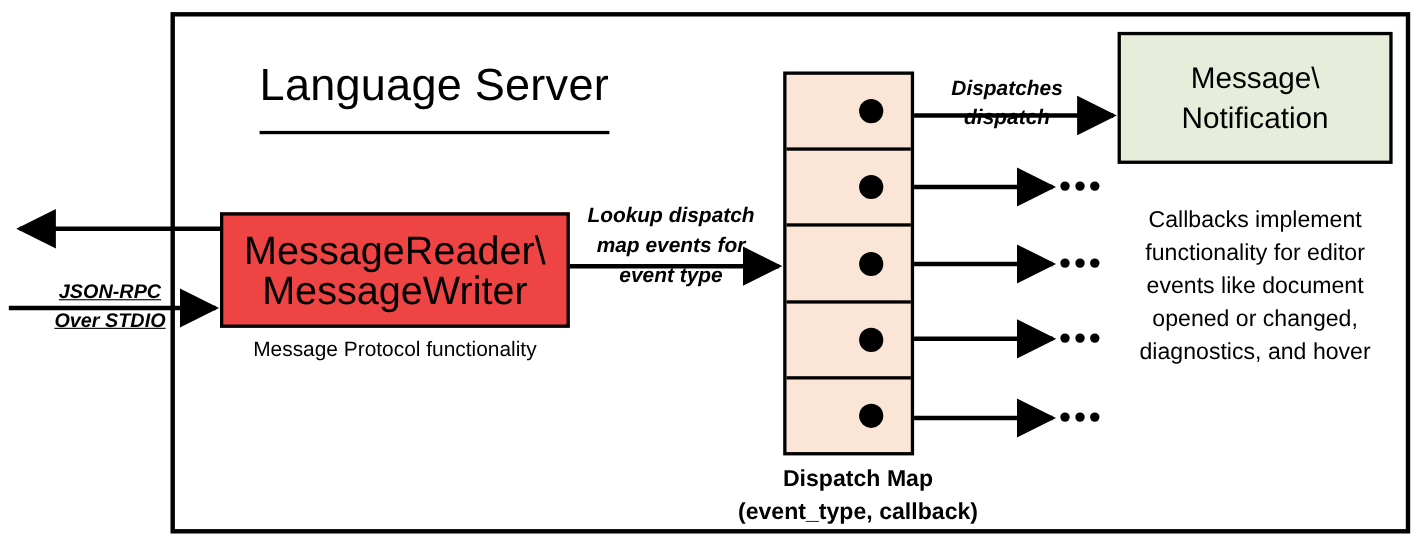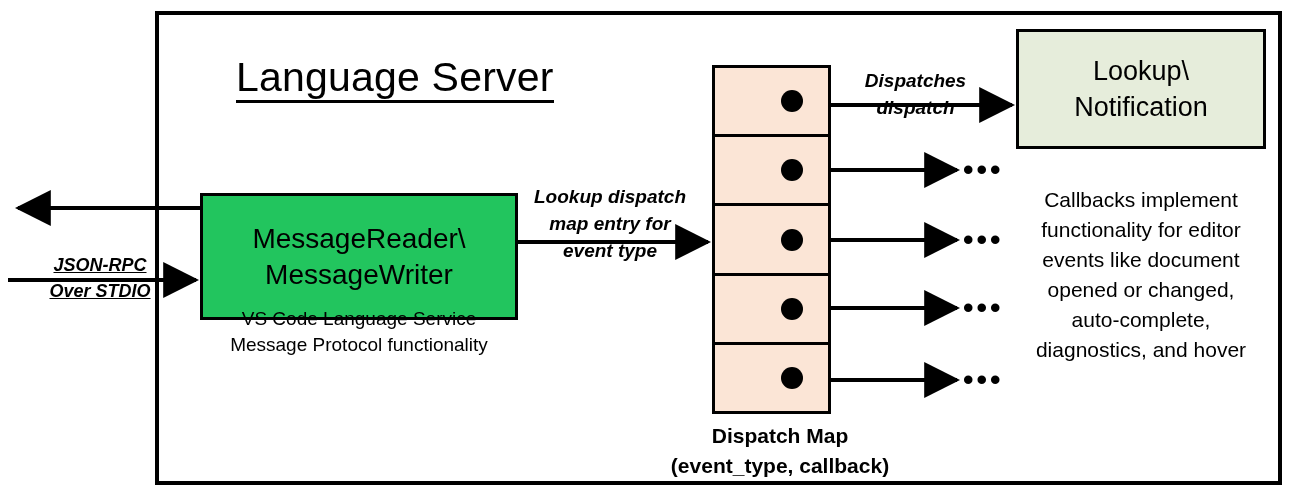--- a/index.html
+++ b/index.html
@@ -13,31 +13,31 @@
     border:4px solid #000;box-sizing:border-box;background:transparent;
   }
 
   
   .title{
     position:absolute;left:236px;top:52px;
     font-size:41px;line-height:50px;letter-spacing:.2px;
     white-space:nowrap;
   }
   .title .ul{
-    border-bottom:3px solid #000;padding-bottom:0;
+    border-bottom:3px solid #000;padding-bottom:19px;
   }
 
   
   .box{
     position:absolute;box-sizing:border-box;border:3px solid #000;
     display:flex;align-items:center;justify-content:center;text-align:center;
   }
   .box-reader{
-    left:200px;top:193px;width:318px;height:127px;
-    background:#22c55e;font-size:28px;line-height:36px;
+    left:200px;top:193px;width:318px;height:105px;
+    background:#ef4444;font-size:36px;line-height:36px;
   }
   .box-callback{
     left:1016px;top:29px;width:250px;height:120px;
     background:#E6EDDB;font-size:27px;line-height:36px;
   }
 
   
   .cap{
     position:absolute;text-align:center;font-size:19px;line-height:26px;
   }
@@ -113,27 +113,26 @@
     <div>Over STDIO</div>
   </div>
 
   <div class="box box-reader">
     <div>
       <div>MessageReader\</div>
       <div>MessageWriter</div>
     </div>
   </div>
   <div class="cap cap-reader">
-    <div>VS Code Language Service</div>
     <div>Message Protocol functionality</div>
   </div>
 
   <div class="anno anno-lookup">
     <div>Lookup dispatch</div>
-    <div>map entry for</div>
+    <div>map events for</div>
     <div>event type</div>
   </div>
 
   <div class="dmap">
     <div class="dmap-row">
         <span class="dmap-dot"></span>
       </div>
     <div class="dmap-row">
         <span class="dmap-dot"></span>
       </div>
@@ -157,27 +156,26 @@
     <div>dispatch</div>
   </div>
 
   <div class="dots" style="left:963px;top:162px;">•••</div>
   <div class="dots" style="left:963px;top:232px;">•••</div>
   <div class="dots" style="left:963px;top:300px;">•••</div>
   <div class="dots" style="left:963px;top:372px;">•••</div>
 
   <div class="box box-callback">
     <div>
-      <div>Lookup\</div>
+      <div>Message\</div>
       <div>Notification</div>
     </div>
   </div>
 
   <div class="cap cap-callbacks">
     <div>Callbacks implement</div>
     <div>functionality for editor</div>
     <div>events like document</div>
     <div>opened or changed,</div>
-    <div>auto-complete,</div>
     <div>diagnostics, and hover</div>
   </div>
 
 </div>
 
 </body></html>

